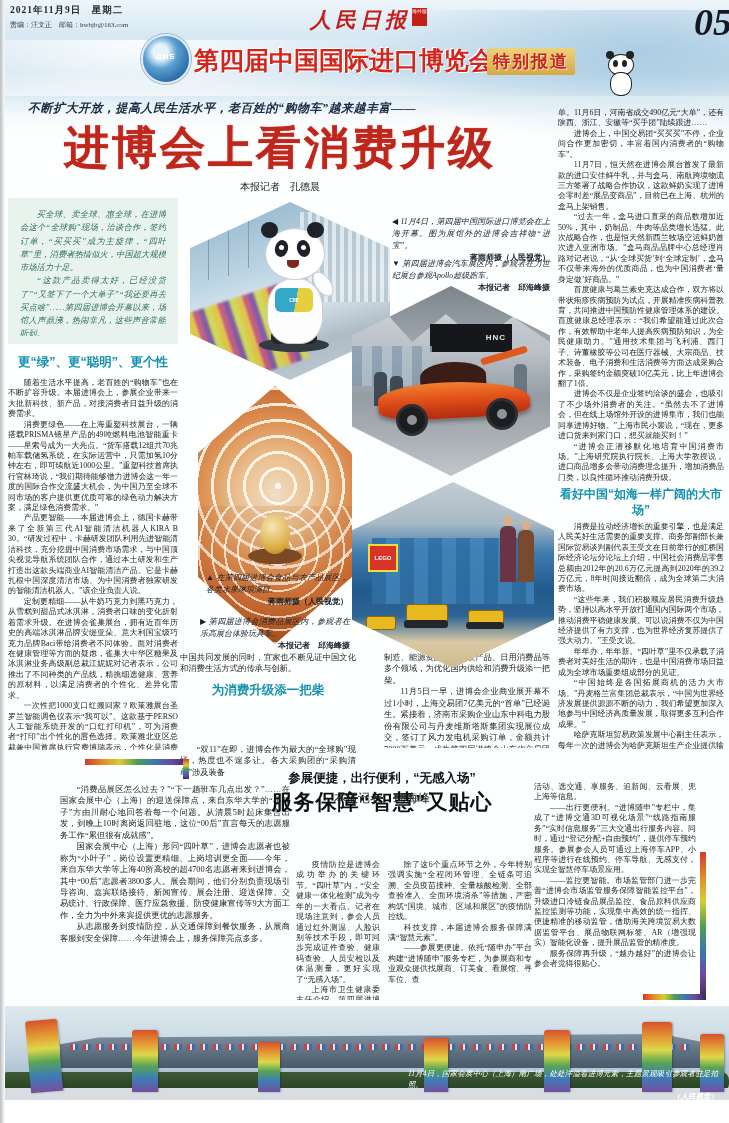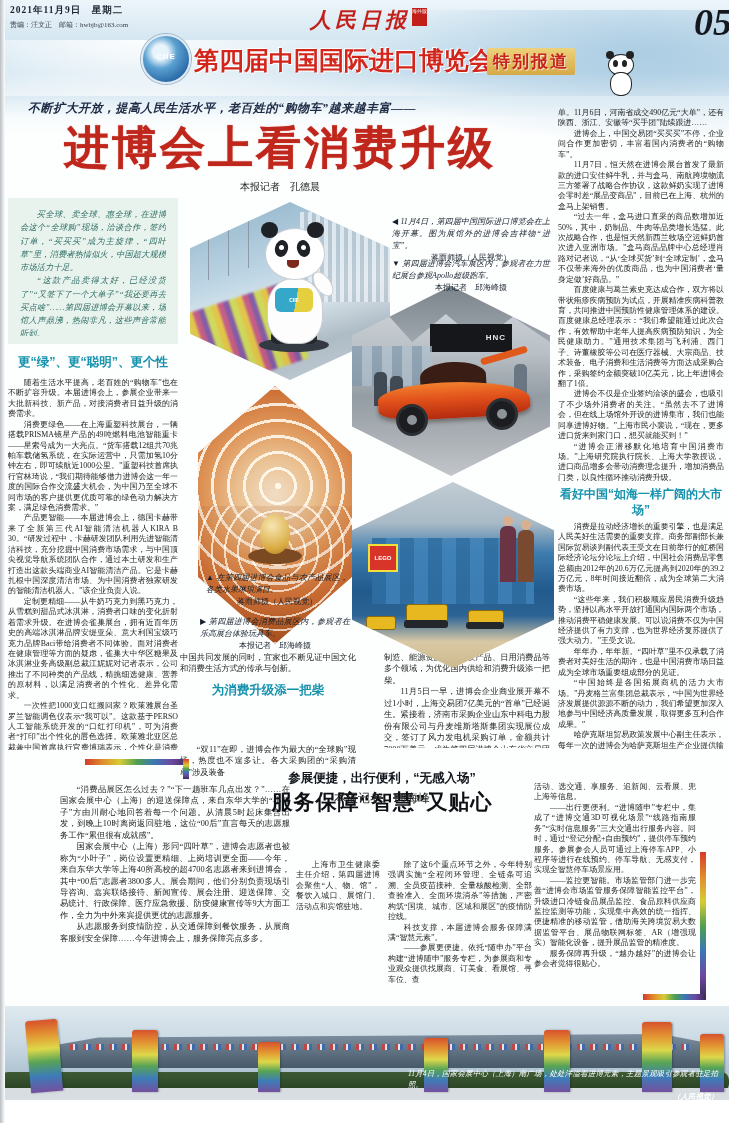--- a/index.html
+++ b/index.html
@@ -139,21 +139,21 @@
     font-family:"Liberation Sans",sans-serif;border:2px solid #f2e03a;}
   .hex4 .digger{position:absolute;background:#e8b821;border:1px solid #8a6a10;border-radius:3px;}
   .hex4 .tread{position:absolute;background:#23262a;border-radius:3px;}
   .hex4 .p1{position:absolute;left:148px;top:44px;width:16px;height:56px;background:#6a3444;border-radius:6px 6px 0 0;}
   .hex4 .p2{position:absolute;left:166px;top:48px;width:16px;height:52px;background:#7a4a30;border-radius:6px 6px 0 0;}
   .hex4 .h1,.hex4 .h2{position:absolute;width:10px;height:10px;background:#d9b08f;border-radius:50%;}
   .hex4 .h1{left:151px;top:34px;} .hex4 .h2{left:169px;top:38px;}
   
   .cap{position:absolute;font-size:8px;line-height:1.5;color:#16202c;font-style:italic;
     text-align:justify;z-index:2;}
-  .cap .credit{display:block;text-align:center;font-weight:normal;font-style:normal;}
+  .cap .credit{display:block;text-align:right;font-weight:bold;font-style:normal;}
   
   .rainbowH{position:absolute;height:6px;z-index:5;
     background:linear-gradient(90deg,#d43a2a,#e08c2a,#d8cc35,#4fa050,#3a77b5,#6c49a0,#3a2a56);}
   .rainbowV{position:absolute;width:6px;z-index:5;
     background:linear-gradient(180deg,#d43a2a,#e08c2a,#d8cc35,#4fa050,#3a77b5,#6c49a0,#3a2a56);}
   .kicker2{left:232px;top:770px;width:300px;text-align:center;font-size:12.5px;font-weight:bold;
     color:#10151c;font-family:"Liberation Sans",sans-serif;z-index:4;}
   .headline2{left:212px;top:788px;width:340px;text-align:center;font-size:21px;font-weight:bold;
     color:#0c0f14;font-family:"Liberation Sans",sans-serif;letter-spacing:1px;z-index:4;}
   .byline2{left:212px;top:790px;width:340px;text-align:center;font-size:12px;color:#222;z-index:4;}
@@ -340,20 +340,21 @@
 <div class="abs kicker2">参展便捷，出行便利，“无感入场”</div>
 <div class="abs headline2">服务保障“智慧”又贴心</div>
 <div class="abs byline2">本报记者　邱海峰</div>
 
 <div class="abs col f85" style="left:60px;top:784px;width:230px;height:214px;">
   <p>“消费品展区怎么过去？”“下一趟班车几点出发？”……在国家会展中心（上海）的迎送保障点，来自东华大学的“小叶子”方由川耐心地回答着每一个问题。从清晨5时起床集合出发，到晚上10时离岗返回驻地，这位“00后”直言每天的志愿服务工作“累但很有成就感”。</p>
   <p>国家会展中心（上海）形同“四叶草”，进博会志愿者也被称为“小叶子”，岗位设置更精细、上岗培训更全面——今年，来自东华大学等上海40所高校的超4700名志愿者来到进博会，其中“00后”志愿者3800多人。展会期间，他们分别负责现场引导咨询、嘉宾联络接待、新闻宣传、展会注册、迎送保障、交易统计、行政保障、医疗应急救援、防疫健康宣传等9大方面工作，全力为中外来宾提供更优的志愿服务。</p>
   <p>从志愿服务到疫情防控，从交通保障到餐饮服务，从展商客服到安全保障……今年进博会上，服务保障亮点多多。</p>
 </div>
 <div class="abs col f80" style="left:296px;top:860px;width:84px;height:140px;">
+  <p>疫情防控是进博会成功举办的关键环节。“四叶草”内，“安全健康一体化检测”成为今年的一大看点。记者在现场注意到，参会人员通过红外测温、人脸识别等技术手段，即可同步完成证件查验、健康码查验、人员安检以及体温测量，更好实现了“无感入场”。</p>
   <p>上海市卫生健康委主任介绍，第四届进博会聚焦“人、物、馆”，餐饮入城口、展馆门、活动点和宾馆驻地。</p>
 </div>
 <div class="abs col f80" style="left:388px;top:860px;width:144px;height:142px;">
   <p>除了这6个重点环节之外，今年特别强调实施“全程闭环管理、全链条可追溯、全员疫苗接种、全量核酸检测、全部查验准入、全面环境消杀”等措施，严密构筑“国境、城市、区域和展区”的疫情防控线。</p>
   <p>科技支撑，本届进博会服务保障满满“智慧元素”。</p>
   <p>——参展更便捷。依托“随申办”平台构建“进博随申”服务专栏，为参展商和专业观众提供找展商、订美食、看展馆、寻车位、查</p>
 </div>
 <div class="abs col f80" style="left:534px;top:782px;width:162px;height:196px;">
   <p style="text-indent:0;">活动、选交通、享服务、追新闻、云看展、兜上海等信息。</p>
   <p>——出行更便利。“进博随申”专栏中，集成了“进博交通3D可视化场景”“线路指南服务”“实时信息服务”三大交通出行服务内容。同时，通过“登记分配+自由预约”，提供停车预约服务。参展参会人员可通过上海停车APP、小程序等进行在线预约、停车导航、无感支付，实现全智慧停车场景应用。</p>

